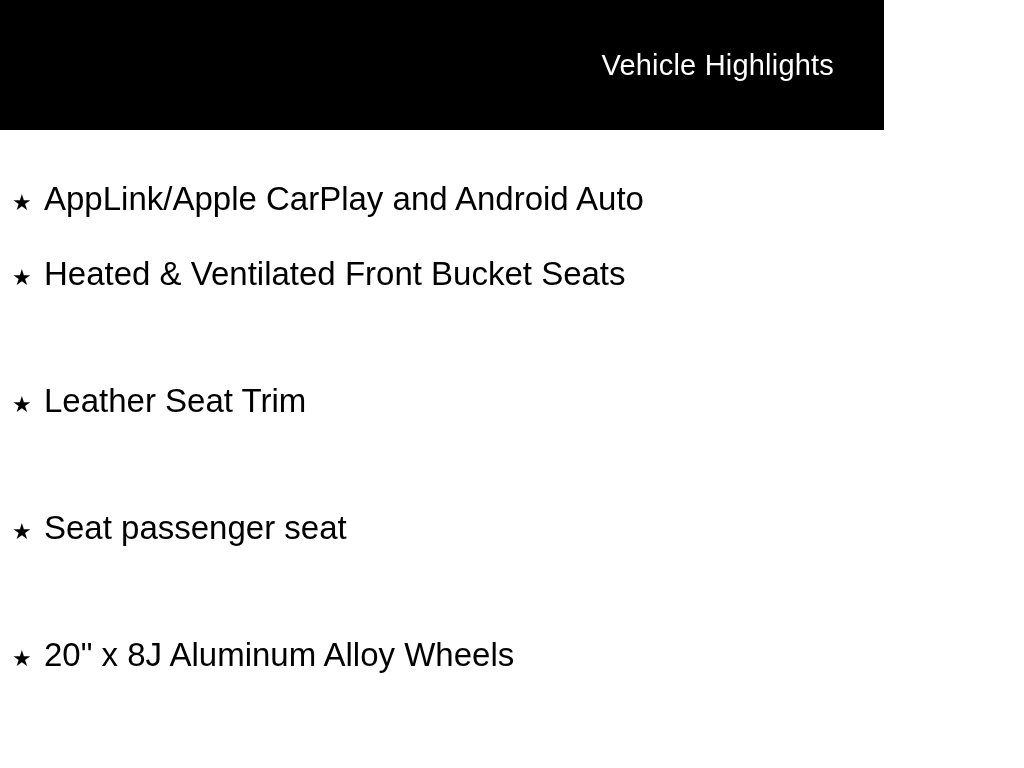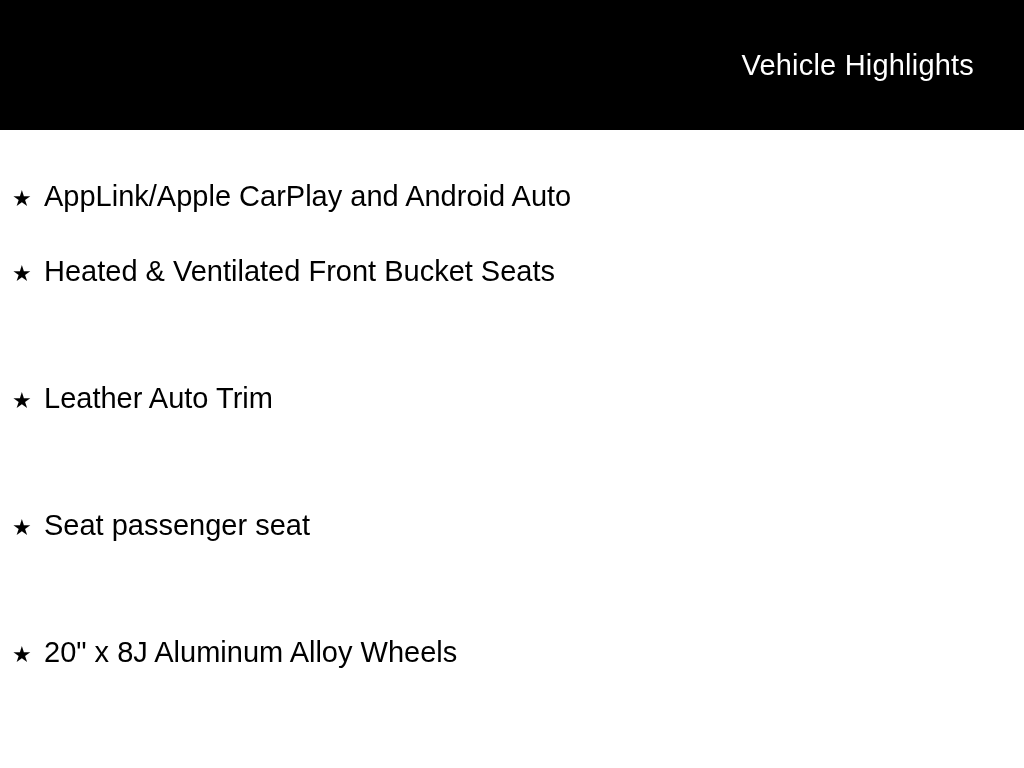--- a/index.html
+++ b/index.html
@@ -16,21 +16,21 @@
   .page {
     position: relative;
     width: 1024px;
     height: 768px;
     background: #ffffff;
   }
   .header-bar {
     position: absolute;
     top: 0;
     left: 0;
-    width: 1024px;
+    width: 884px;
     height: 130px;
     background: #000000;
     display: flex;
     align-items: center;
     justify-content: flex-end;
     box-sizing: border-box;
     padding-right: 50px;
   }
   .header-title {
     color: #ffffff;
@@ -62,21 +62,21 @@
   }
   .star-icon {
     flex: 0 0 auto;
     width: 32px;
     font-size: 22px;
     line-height: 1;
     color: #000000;
     text-align: left;
   }
   .highlight-text {
-    font-size: 29px;
+    font-size: 33px;
     color: #000000;
     line-height: 1;
     white-space: nowrap;
   }
 </style>
 </head>
 <body>
 
 <div class="page">
 
@@ -91,21 +91,21 @@
       <span class="highlight-text">AppLink/Apple CarPlay and Android Auto</span>
     </li>
 
     <li class="highlight-item">
       <span class="star-icon">★</span>
       <span class="highlight-text">Heated &amp; Ventilated Front Bucket Seats</span>
     </li>
 
     <li class="highlight-item">
       <span class="star-icon">★</span>
-      <span class="highlight-text">Leather Auto Trim</span>
+      <span class="highlight-text">Leather Seat Trim</span>
     </li>
 
     <li class="highlight-item">
       <span class="star-icon">★</span>
       <span class="highlight-text">Seat passenger seat</span>
     </li>
 
     <li class="highlight-item">
       <span class="star-icon">★</span>
       <span class="highlight-text">20" x 8J Aluminum Alloy Wheels</span>

